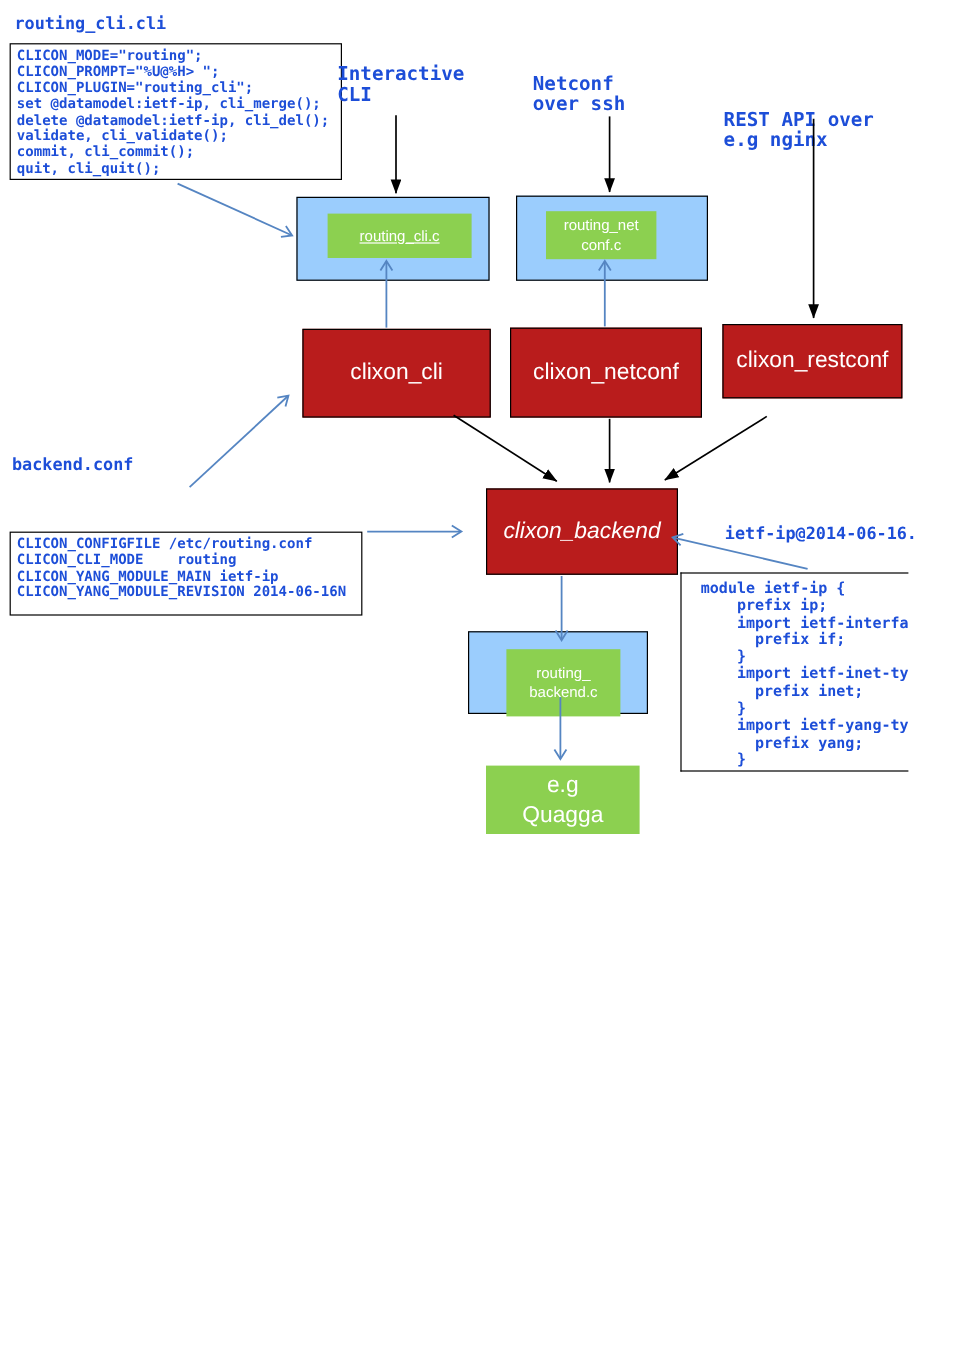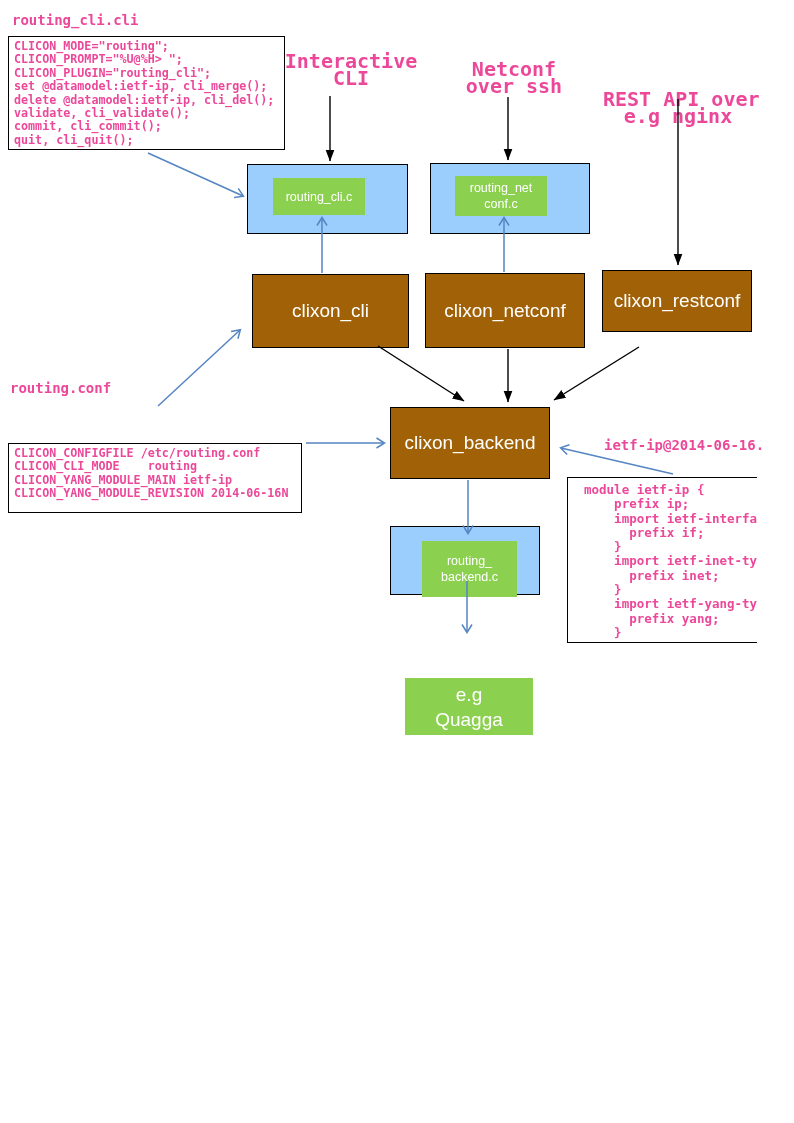--- a/index.html
+++ b/index.html
@@ -1,45 +1,45 @@
 <!DOCTYPE html>
 <html><head>
 <meta charset="utf-8">
 <style>
   html,body{margin:0;padding:0;}
   body{
     width:794px;height:1123px;position:relative;background:#ffffff;
     font-family:"Liberation Sans", sans-serif;overflow:hidden;
   }
-  .mono{font-family:"DejaVu Sans Mono", monospace;font-weight:bold;color:#ec4899;}
+  .mono{font-family:"DejaVu Sans Mono", monospace;font-weight:bold;color:#1d4ed8;}
   .file-title{position:absolute;font-size:14px;line-height:17px;white-space:pre;}
   .codebox{
     position:absolute;border:1.3px solid #000;background:#fff;
     white-space:pre;overflow:hidden;font-size:11.7px;line-height:13.4px;
     padding:3px 5px;box-sizing:border-box;
   }
   .codebox.yang{font-size:12.5px;line-height:14.3px;padding:5px 16px;border-right:none;}
-  .annot{position:absolute;text-align:center;white-space:pre;font-size:20px;line-height:17px;}
+  .annot{position:absolute;white-space:pre;font-size:16px;line-height:17px;}
   .node{
     position:absolute;display:flex;align-items:center;justify-content:center;
     color:#fff;text-align:center;box-sizing:border-box;
   }
-  .blue{background:#a16207;border:1.4px solid #000;font-size:19px;}
+  .blue{background:#b91c1c;border:1.4px solid #000;font-size:19px;}
   .lightblue{background:#9bcdfd;border:1.2px solid #000;}
   .green{background:#8cd050;}
   .green-sm{font-size:12.5px;line-height:16px;white-space:pre;}
   .green-lg{font-size:19px;line-height:25px;white-space:pre;}
   #connectors{position:absolute;left:0;top:0;pointer-events:none;}
 </style>
 </head>
 <body>
 
 <div class="file-title mono" style="left:12px;top:12px;">routing_cli.cli</div>
 
-<div class="file-title mono" style="left:10px;top:380px;">routing.conf</div>
+<div class="file-title mono" style="left:10px;top:380px;">backend.conf</div>
 
 <div class="file-title mono" style="left:604px;top:437px;">ietf-ip@2014-06-16.</div>
 
 <div class="codebox mono" style="left:8px;top:36px;width:277px;height:114px;">CLICON_MODE="routing";
 CLICON_PROMPT="%U@%H&gt; ";
 CLICON_PLUGIN="routing_cli";
 set @datamodel:ietf-ip, cli_merge();
 delete @datamodel:ietf-ip, cli_del();
 validate, cli_validate();
 commit, cli_commit();
@@ -65,39 +65,39 @@
 <div class="annot mono" style="left:281px;top:53px;width:140px;">Interactive
 CLI</div>
 
 <div class="annot mono" style="left:444px;top:61px;width:140px;">Netconf
 over ssh</div>
 
 <div class="annot mono" style="left:603px;top:59px;width:150px;margin-top:32px;">REST API over
 e.g nginx</div>
 
 <div class="node lightblue" style="left:247px;top:164px;width:161px;height:70px;"></div>
-<div class="node green green-sm" style="left:273px;top:178px;width:92px;height:37px;">routing_cli.c</div>
+<div class="node green green-sm" style="left:273px;top:178px;width:120px;height:37px;text-decoration:underline;">routing_cli.c</div>
 
 <div class="node lightblue" style="left:430px;top:163px;width:160px;height:71px;"></div>
 <div class="node green green-sm" style="left:455px;top:176px;width:92px;height:40px;">routing_net
 conf.c</div>
 
 <div class="node blue" style="left:252px;top:274px;width:157px;height:74px;">clixon_cli</div>
 
 <div class="node blue" style="left:425px;top:273px;width:160px;height:75px;">clixon_netconf</div>
 
 <div class="node blue" style="left:602px;top:270px;width:150px;height:62px;">clixon_restconf</div>
 
-<div class="node blue" style="left:390px;top:407px;width:160px;height:72px;">clixon_backend</div>
+<div class="node blue" style="left:405px;top:407px;width:160px;height:72px;font-style:italic;">clixon_backend</div>
 
 <div class="node lightblue" style="left:390px;top:526px;width:150px;height:69px;"></div>
 <div class="node green green-sm" style="left:422px;top:541px;width:95px;height:56px;">routing_
 backend.c</div>
 
-<div class="node green green-lg" style="left:405px;top:638px;width:128px;height:57px;margin-top:40px;">e.g
+<div class="node green green-lg" style="left:405px;top:638px;width:128px;height:57px;">e.g
 Quagga</div>
 
 <svg id="connectors" width="794" height="1123" viewBox="0 0 794 1123">
   <defs>
     <marker id="mblack" markerUnits="userSpaceOnUse" markerWidth="13" markerHeight="10" refX="11.5" refY="4.5" orient="auto">
       <path d="M0,0 L12,4.5 L0,9 z" fill="#000"></path>
     </marker>
     <marker id="mblue" markerUnits="userSpaceOnUse" markerWidth="11" markerHeight="12" refX="8" refY="5.5" orient="auto" style="overflow:visible;">
       <path d="M0.5,0.5 L8.5,5.5 L0.5,10.5" fill="none" stroke="#5585c2" stroke-width="1.5"></path>
     </marker>

